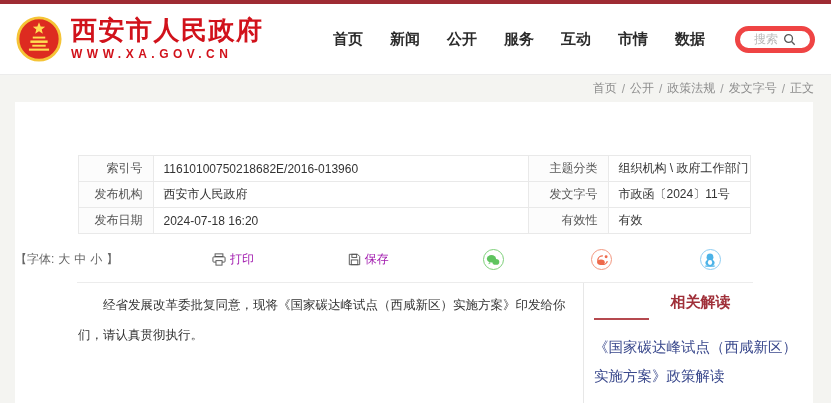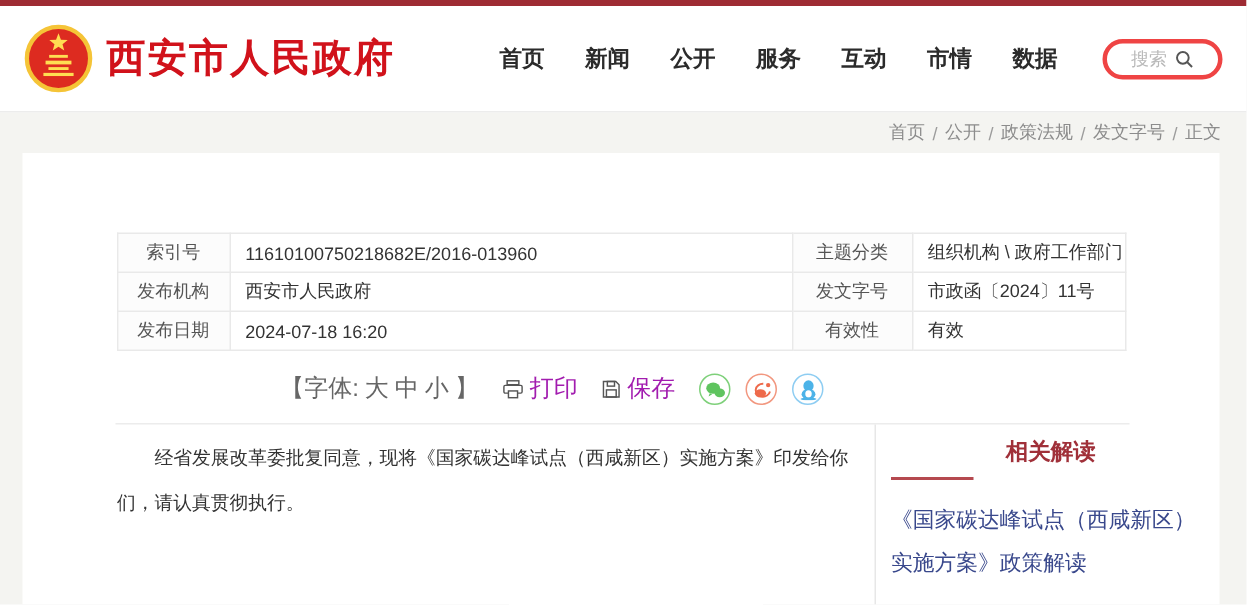--- a/index.html
+++ b/index.html
@@ -7,37 +7,37 @@
   body { background:#f4f4f1; font-family:"Liberation Sans","DejaVu Sans",sans-serif; color:#333; }
 
   .topbar { height:4px; background:#9e2b33; }
   .header { height:71px; background:#fff; display:flex; align-items:center; padding:0 16px; border-bottom:1px solid #ececec; }
   .brand { display:flex; align-items:center; gap:9px; cursor:pointer; }
   .brand-text { display:flex; flex-direction:column; }
   .brand-cn { font-size:26px; font-weight:bold; color:#d1121b; letter-spacing:1.5px; line-height:1.05; }
   .brand-en { font-size:12px; font-weight:bold; color:#d1121b; letter-spacing:4.5px; margin-top:3px; }
   .nav { margin-left:auto; display:flex; align-items:center; gap:27px; font-size:15px; font-weight:600; color:#2b2b2b; }
   .nav a { cursor:pointer; white-space:nowrap; }
-  .search { margin-left:30px; width:80px; height:27px; border:3px solid #ef4444; border-radius:14px; display:flex; align-items:center; justify-content:center; gap:5px; font-size:12px; color:#b9b9b9; cursor:text; background:#fff; }
+  .search { margin-left:30px; width:80px; height:27px; border:5px solid #ef4444; border-radius:14px; display:flex; align-items:center; justify-content:center; gap:5px; font-size:12px; color:#b9b9b9; cursor:text; background:#fff; }
 
   .breadcrumb { height:27px; display:flex; justify-content:flex-end; align-items:center; gap:5px; padding:0 17px; font-size:12px; color:#8c8c8c; }
   .breadcrumb a { cursor:pointer; }
   .bc-sep { color:#9c9c9c; }
 
   .card { margin:0 18px 0 15px; background:#fff; height:301px; padding-top:30px; overflow:hidden; }
   .title { text-align:center; font-size:20px; font-weight:bold; color:#333; letter-spacing:0.5px; line-height:26px; margin:0 40px; }
 
   table.meta { width:672px; margin:23px auto 0; border-collapse:collapse; font-size:12px; table-layout:fixed; }
   table.meta td { border:1px solid #e9e9e9; height:26px; padding:0 10px; overflow:hidden; white-space:nowrap; }
-  td.ml { width:75px; text-align:center; color:#555; background:#fcfcfc; padding:0 2px; }
+  td.ml { width:75px; text-align:right; color:#555; background:#fcfcfc; padding:0 2px; }
   td.ml2 { width:80px;margin-left:45px; }
   td.mv { width:375px; color:#333; }
   td.mv2 { width:142px;margin-left:16px; }
 
-  .toolbar { display:flex; align-items:center; justify-content:center; margin:15px 92px 0 0; gap:16px; font-size:16px; color:#555; }
+  .toolbar { display:flex; align-items:center; justify-content:space-between; margin:15px 92px 0 0; gap:16px; font-size:12px; color:#555; }
   .font-ctl { display:flex; align-items:center; gap:4px; color:#666; }
   .font-ctl a { cursor:pointer; }
   .tool { display:flex; align-items:center; gap:4px; color:#a21caf; cursor:pointer; }
   .share { width:21px; height:21px; border-radius:50%; display:flex; align-items:center; justify-content:center; cursor:pointer; background:#fff; }
   .share.wechat { border:1px solid #7ed07a; }
   .share.weibo  { border:1px solid #f2977f; margin-left:-6px; }
   .share.qq     { border:1px solid #8ecdf2; margin-left:-6px; }
 
   .sep { border-top:1px solid #ececec; margin:12px 60px 0 62px; }
 
@@ -63,20 +63,21 @@
         <circle cx="24" cy="24" r="22" fill="#dd2b20" stroke="#f5c437" stroke-width="3"></circle>
         <polygon points="24,6.5 25.7,11 30.4,11.2 26.8,14 28,18.5 24,15.8 20,18.5 21.2,14 17.6,11.2 22.3,11" fill="#ffde52"></polygon>
         <rect x="17.5" y="21.5" width="13" height="2" fill="#ffde52"></rect>
         <rect x="15" y="25.5" width="18" height="2.6" fill="#ffde52"></rect>
         <rect x="17" y="30" width="14" height="2" fill="#ffde52"></rect>
         <rect x="13.5" y="34" width="21" height="2.2" fill="#ffde52"></rect>
       </svg>
     </span>
     <span class="brand-text">
       <span class="brand-cn">西安市人民政府</span>
+      <span class="brand-en">WWW.XA.GOV.CN</span>
     </span>
   </div>
 
   <nav class="nav">
     <a>首页</a>
     <a>新闻</a>
     <a>公开</a>
     <a>服务</a>
     <a>互动</a>
     <a>市情</a>

